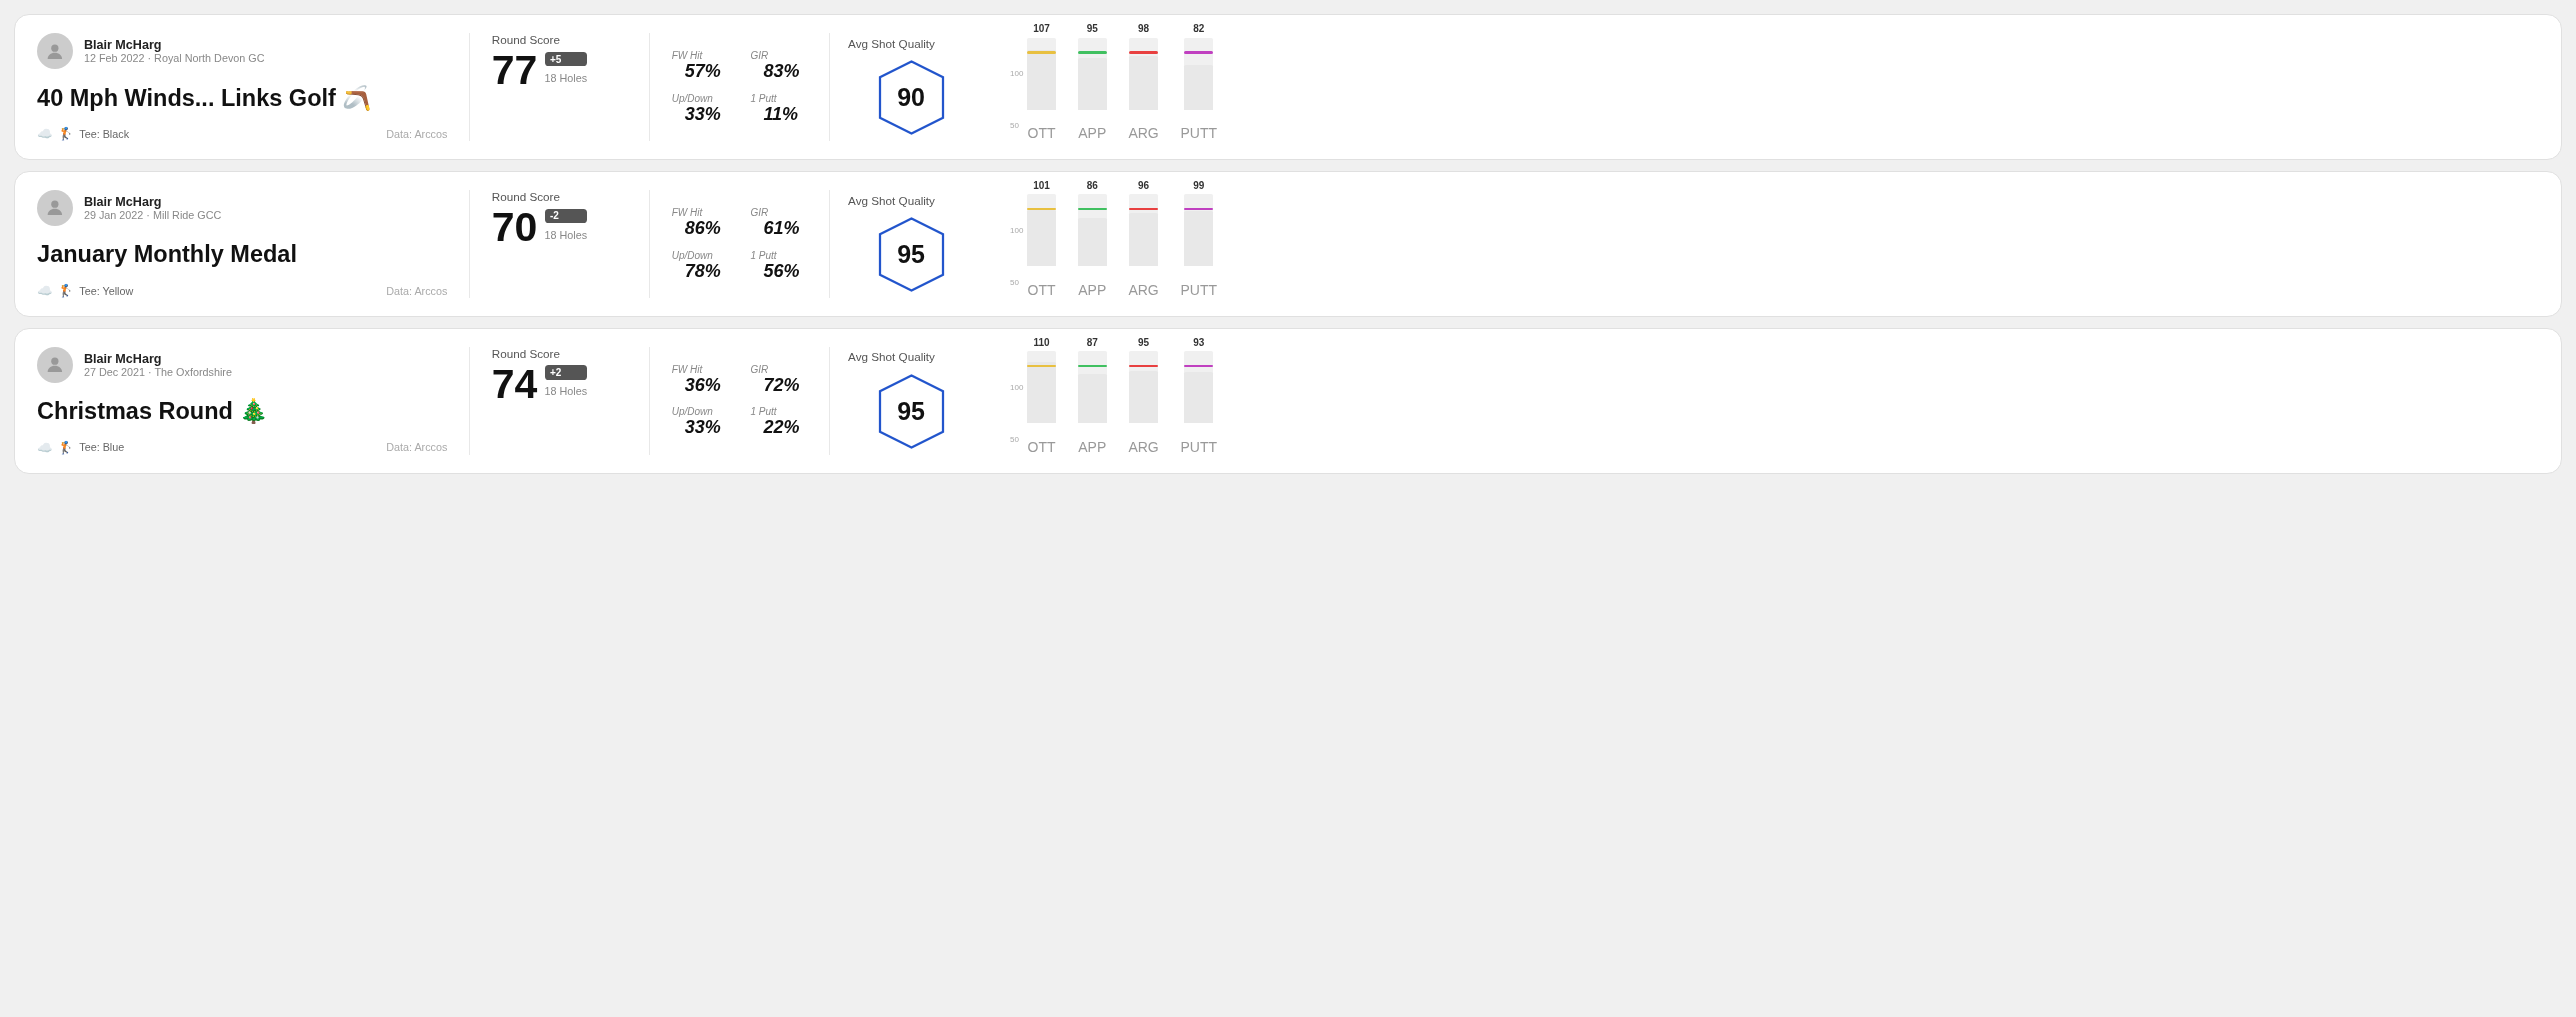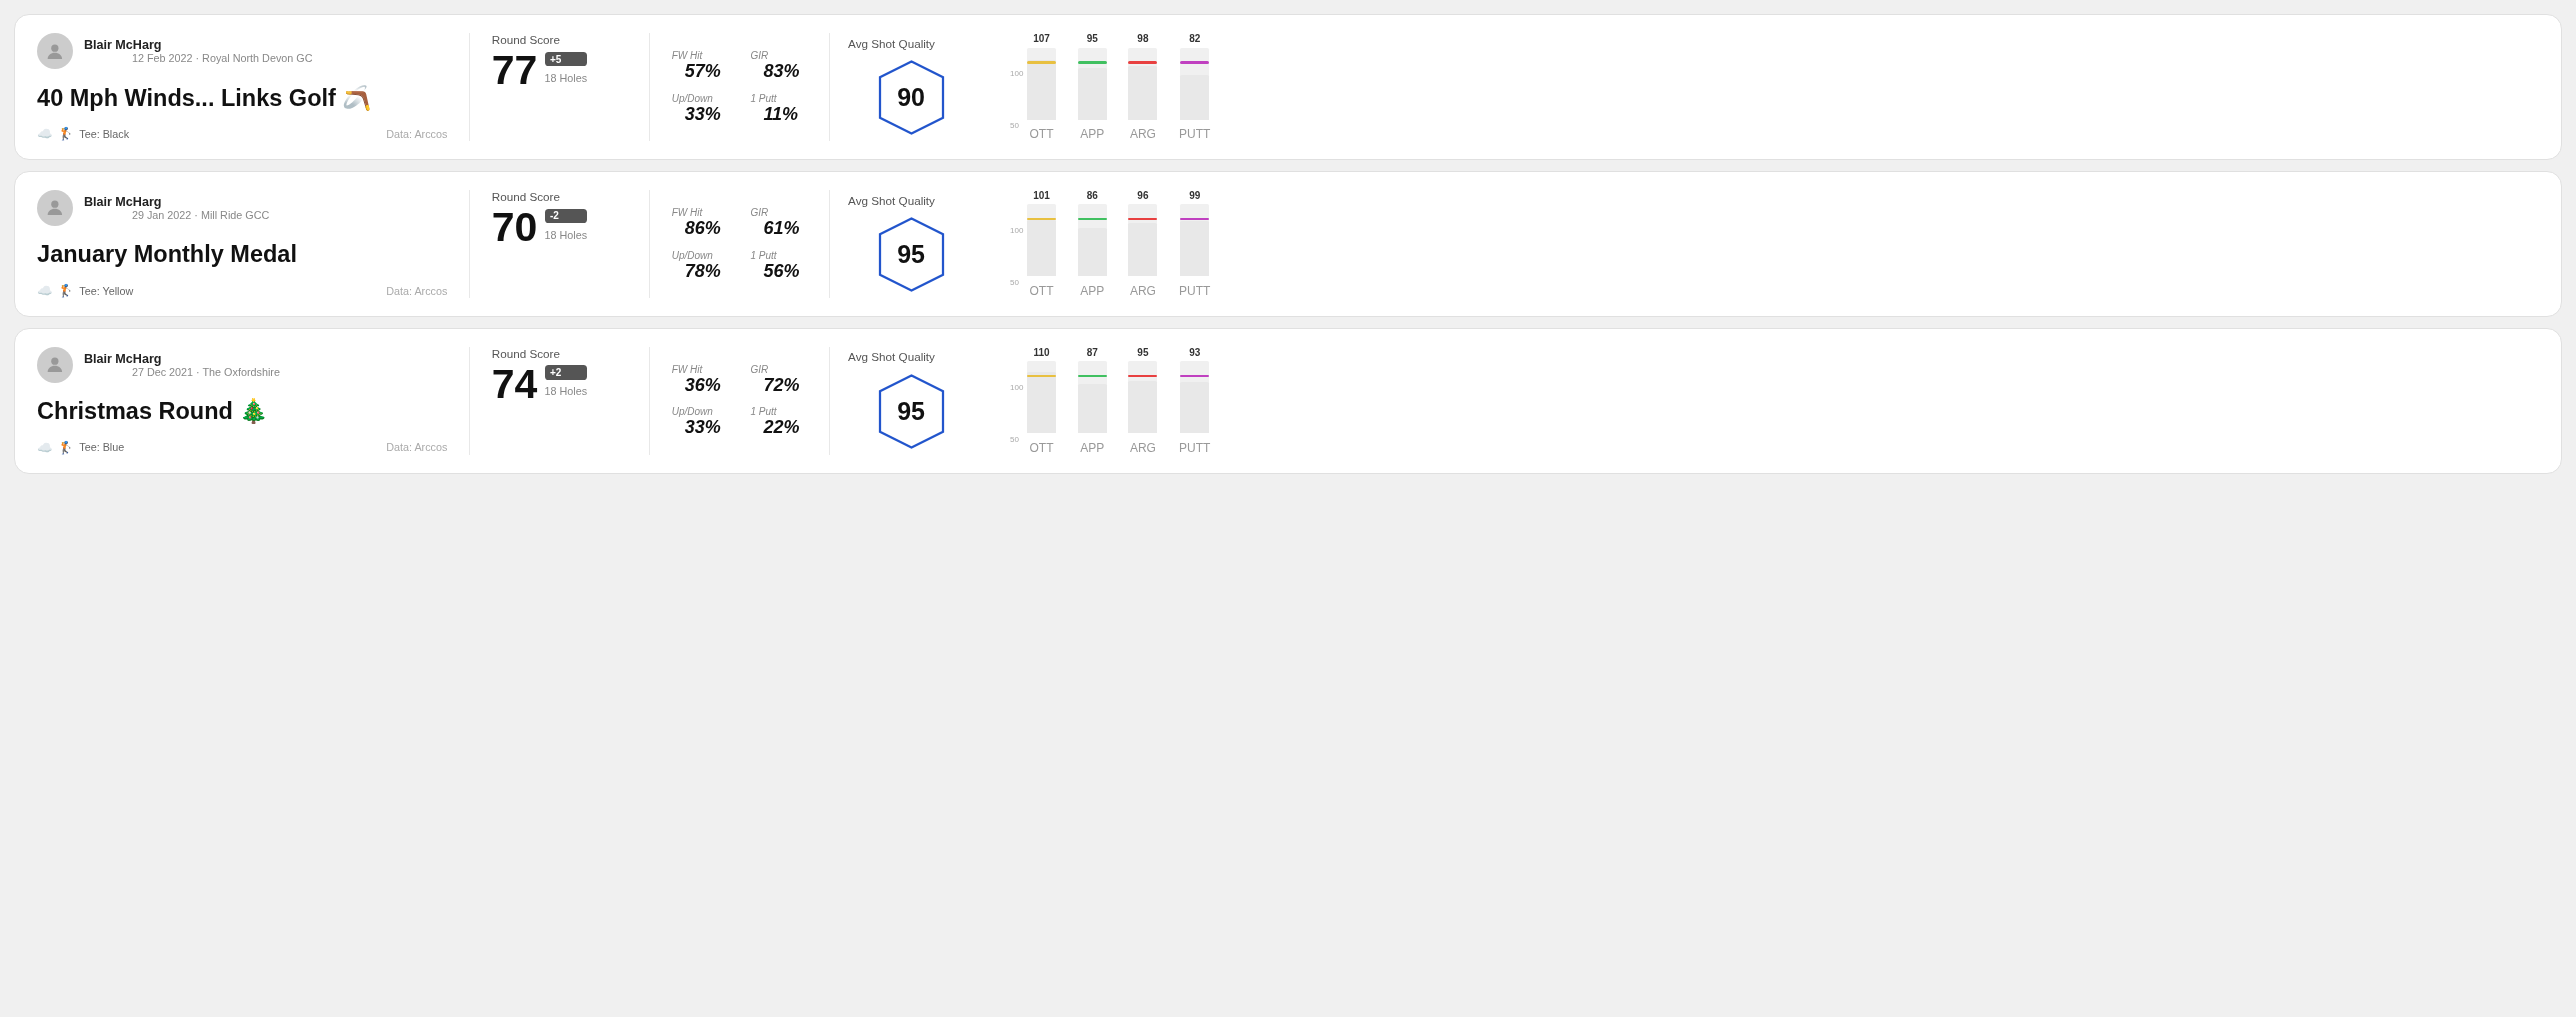--- a/index.html
+++ b/index.html
@@ -45,21 +45,20 @@
       font-size: 16px;
     }
     .user-info .name {
       font-weight: 600;
       font-size: 12.6px;
       color: #222;
     }
     .user-info .date-course {
       font-size: 10.8px;
       color: #888;
-      margin-left: 48px;
     }
     .round-title {
       font-size: 23.5px;
       font-weight: 700;
       color: #111;
       margin: 9px 0;
     }
     .bottom-row {
       display: flex;
       justify-content: space-between;
@@ -216,23 +215,23 @@
     }
     .bar-line {
       position: absolute;
       bottom: 0;
       left: 0;
       right: 0;
       height: 2.7px;
       border-radius: 1.8px;
     }
     .bar-label {
-      font-size: 12px;
+      font-size: 14px;
       color: #999;
-      margin-top: 6px;
+      margin-top: 14px;
     }
     .chart-row {
       display: flex;
       align-items: flex-end;
       gap: 0;
     }
     .chart-axis-labels {
       display: flex;
       flex-direction: column;
       justify-content: space-between;

